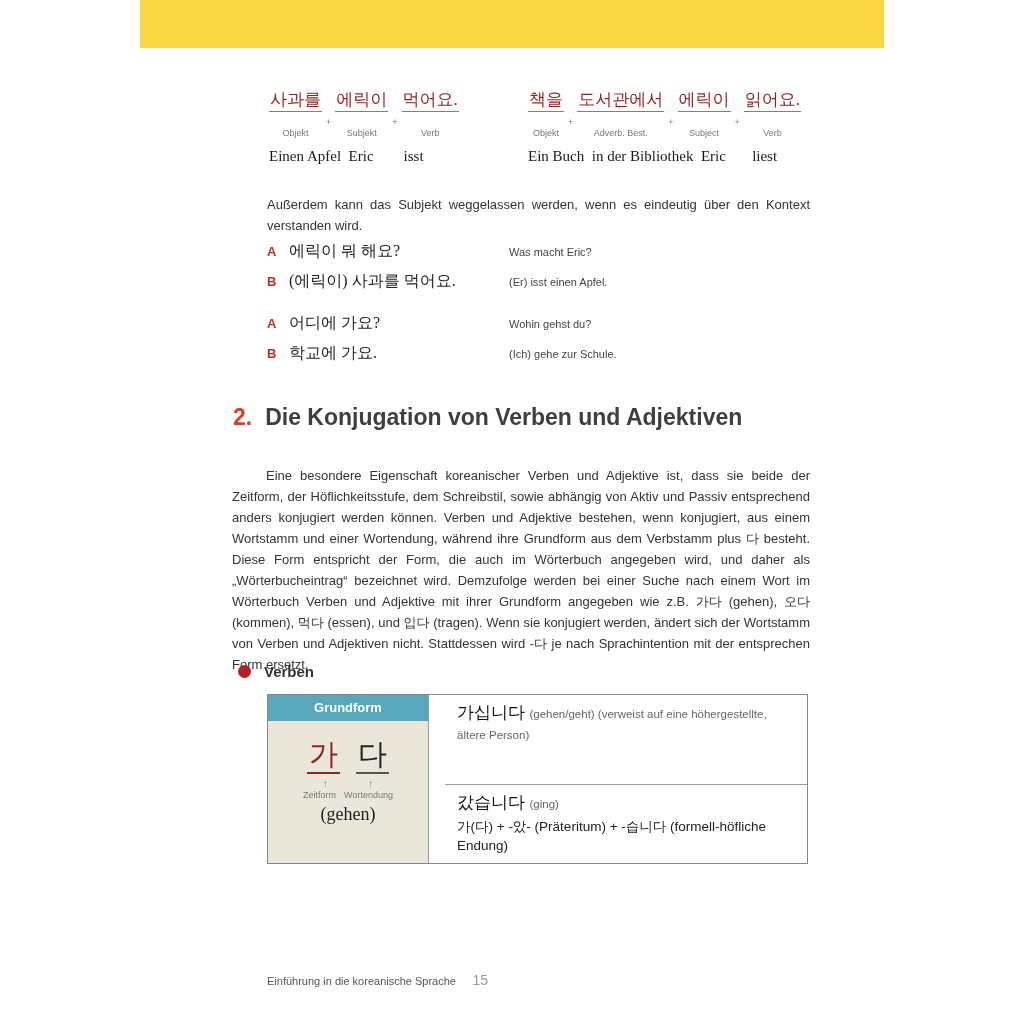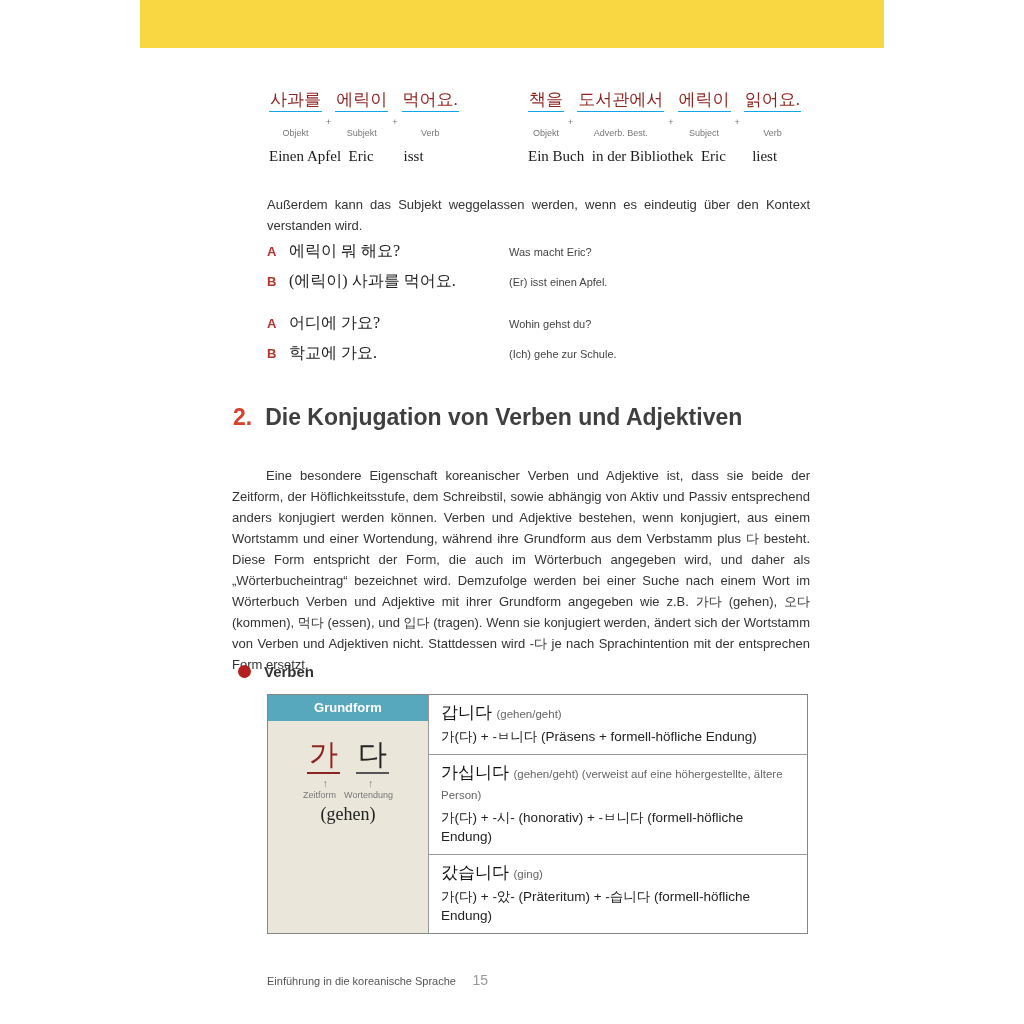--- a/index.html
+++ b/index.html
@@ -39,21 +39,21 @@
   .sec-title { color:#3f3f3f; font-weight:bold; }
 
   .body-para { position:absolute; top:452px; left:232px; width:578px;
                font-size:13px; line-height:21px; color:#333; text-align:justify; text-indent:34px; }
 
   .verben-head { position:absolute; top:663px; left:238px; display:flex; align-items:center; gap:13px; }
   .bullet { width:13px; height:13px; border-radius:50%; background:#b51f1f; }
   .verben-label { font-size:15px; font-weight:bold; color:#333; }
 
   .gtable { position:absolute; top:694px; left:267px; width:541px; display:flex;
-            border:1px solid #868686; box-sizing:border-box; }
+            border:1px solid #868686; box-sizing:border-box;gap:16px; }
   .gleft { flex:0 0 160px; width:160px; border-right:1px solid #999; display:flex; flex-direction:column; }
   .ghead { height:26px; background:#57a7bd; color:#fff; font-weight:bold; font-size:13px;
            text-align:center; line-height:26px; }
   .gbody { flex:1; background:#eae6da; text-align:center; padding-top:17px; }
   .stemrow { display:flex; justify-content:center; gap:16px; }
   .gstem, .gending { font-family:"Liberation Serif", serif; font-size:29px; line-height:1.15; padding:0 2px 1px; }
   .gstem { color:#8e2420; border-bottom:2px solid #8e2420; }
   .gending { color:#222; border-bottom:2px solid #555; }
   .arrowrow { display:flex; justify-content:center; gap:40px; color:#888; font-size:11px; margin-top:3px; }
   .lblrow { display:flex; justify-content:center; gap:8px; color:#777; font-size:9px; margin-top:1px; }
@@ -173,33 +173,25 @@
         <span>↑</span>
       </div>
       <div class="lblrow">
         <span>Zeitform</span>
         <span>Wortendung</span>
       </div>
       <div class="gmeaning">(gehen)</div>
     </div>
   </div>
   <div class="gright">
-    <div class="grow grow1">
-      <div class="gline1">
-        <span class="gko">갑니다</span>
-        <span class="ggloss">(gehen/geht)</span>
-      </div>
-      <div class="gformula">가(다) + -ㅂ니다 (Präsens + formell-höfliche Endung)</div>
-    </div>
     <div class="grow grow2">
       <div class="gline1">
         <span class="gko">가십니다</span>
         <span class="ggloss">(gehen/geht) (verweist auf eine höhergestellte, ältere Person)</span>
       </div>
-      <div class="gformula">가(다) + -시- (honorativ) + -ㅂ니다 (formell-höfliche Endung)</div>
     </div>
     <div class="grow grow3">
       <div class="gline1">
         <span class="gko">갔습니다</span>
         <span class="ggloss">(ging)</span>
       </div>
       <div class="gformula">가(다) + -았- (Präteritum) + -습니다 (formell-höfliche Endung)</div>
     </div>
   </div>
 </div>

